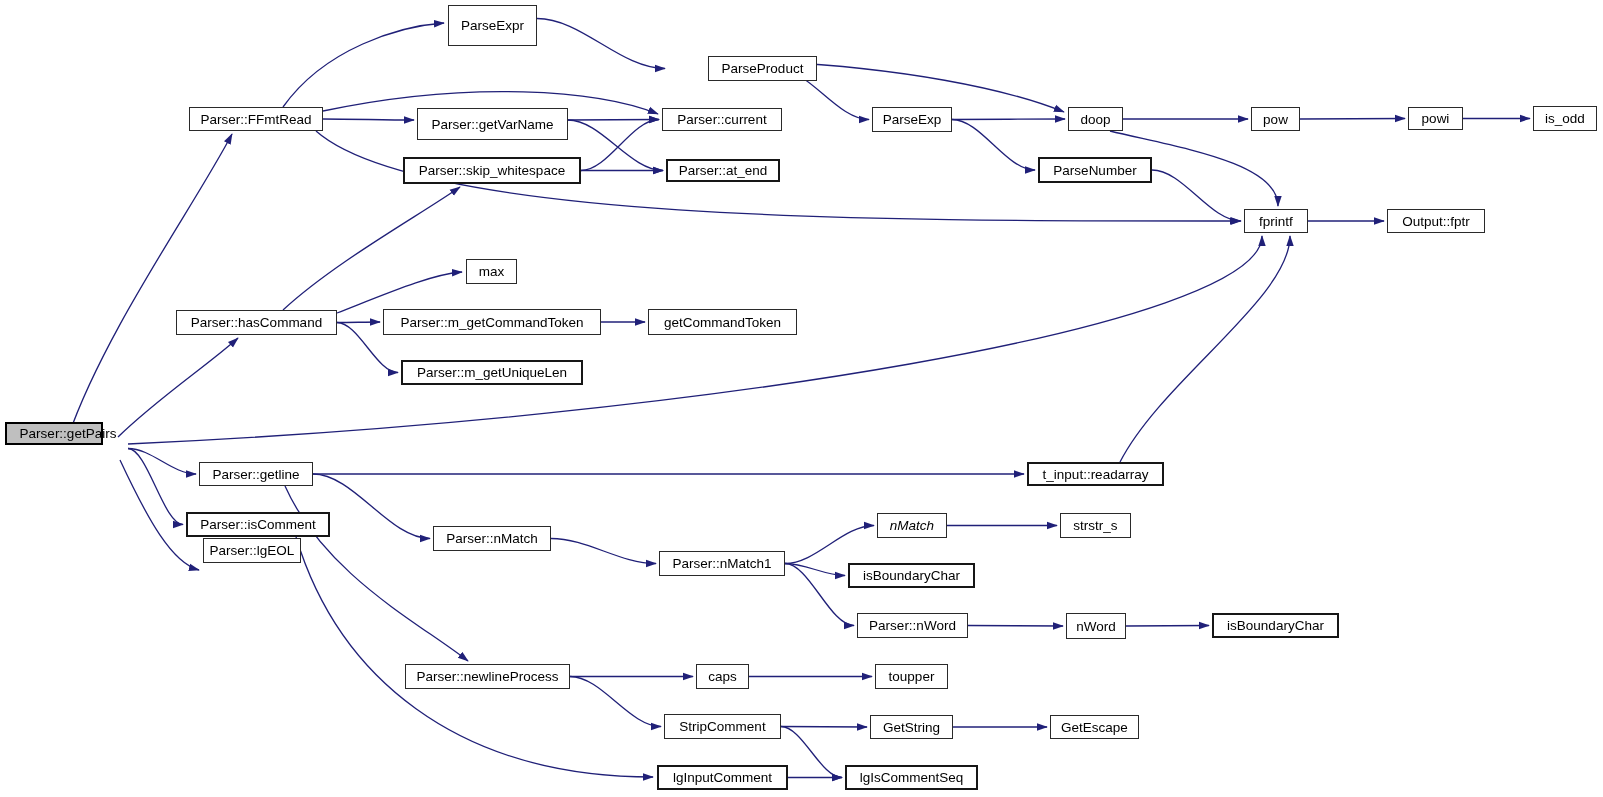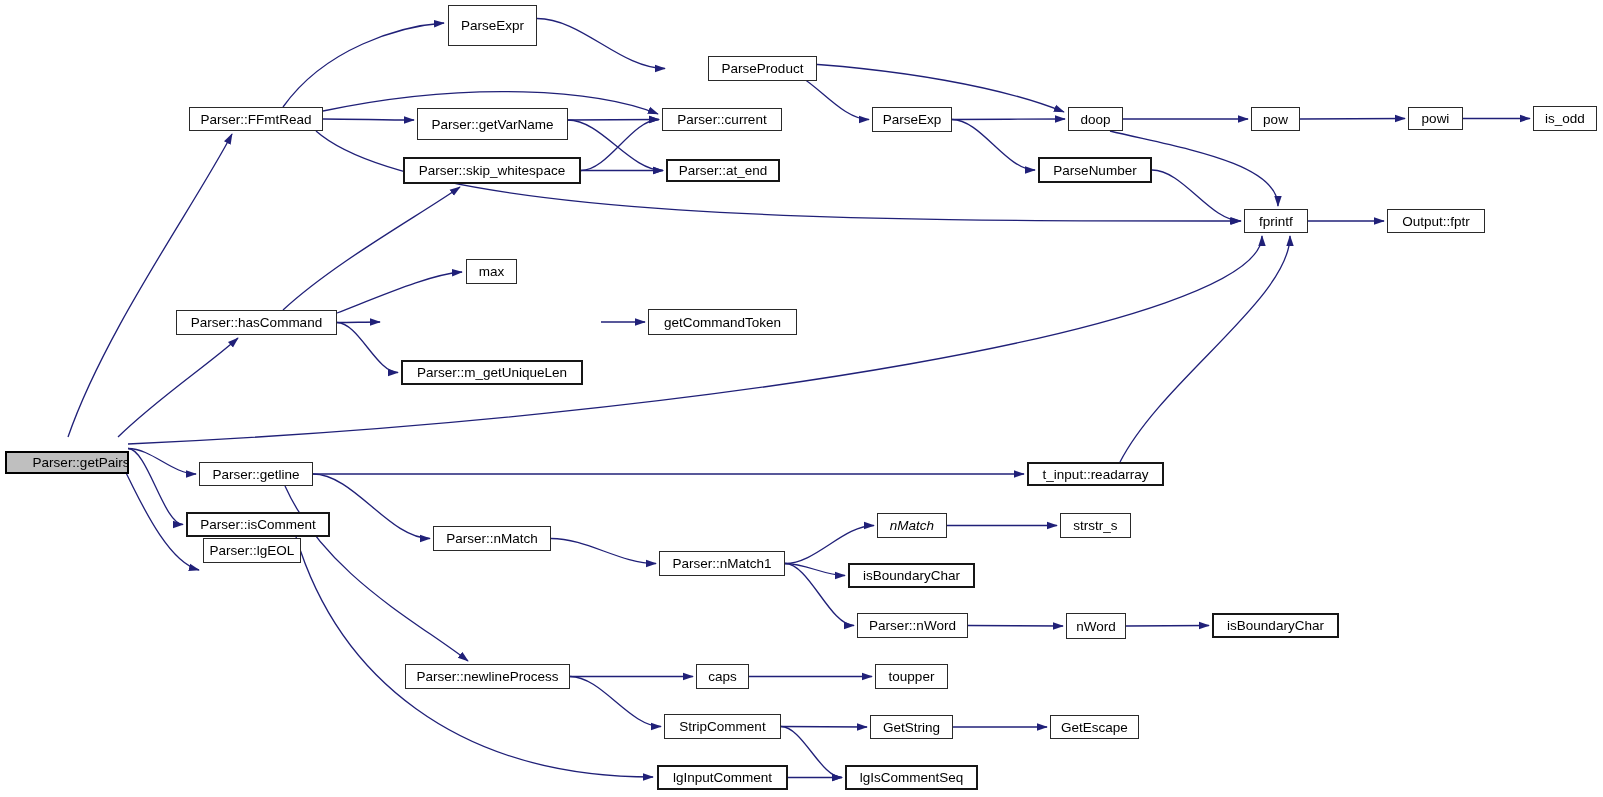--- a/index.html
+++ b/index.html
@@ -98,23 +98,24 @@
     <div class="node" style="left: 1251px; top: 107px; width: 49px; height: 24px;">pow</div>
     <div class="node" style="left: 1408px; top: 107px; width: 55px; height: 23px;">powi</div>
     <div class="node" style="left: 1533px; top: 106px; width: 64px; height: 25px;">is_odd</div>
     <div class="node bold" style="left: 403px; top: 157px; width: 178px; height: 27px;">Parser::skip_whitespace</div>
     <div class="node bold" style="left: 666px; top: 159px; width: 114px; height: 23px;">Parser::at_end</div>
     <div class="node bold" style="left: 1038px; top: 157px; width: 114px; height: 26px;">ParseNumber</div>
     <div class="node" style="left: 1244px; top: 209px; width: 64px; height: 24px;">fprintf</div>
     <div class="node" style="left: 1387px; top: 209px; width: 98px; height: 24px;">Output::fptr</div>
     <div class="node" style="left: 466px; top: 259px; width: 51px; height: 25px;">max</div>
     <div class="node" style="left: 176px; top: 310px; width: 161px; height: 25px;">Parser::hasCommand</div>
+    <div class="node" style="left: 383px; top: 309px; width: 218px; height: 26px;">Parser::m_getCommandToken</div>
     <div class="node" style="left: 648px; top: 309px; width: 149px; height: 26px;">getCommandToken</div>
     <div class="node bold" style="left: 401px; top: 360px; width: 182px; height: 25px;">Parser::m_getUniqueLen</div>
-    <div class="node root" style="left: 5px; top: 451px; width: 124px; height: 23px; padding-left: 28px;">Parser::getPairs</div>
+    <div class="node root" style="left: 5px; top: 422px; width: 98px; height: 23px; padding-left: 28px;">Parser::getPairs</div>
     <div class="node" style="left: 199px; top: 462px; width: 114px; height: 24px;">Parser::getline</div>
     <div class="node bold" style="left: 1027px; top: 462px; width: 137px; height: 24px;">t_input::readarray</div>
     <div class="node bold" style="left: 186px; top: 512px; width: 144px; height: 25px;">Parser::isComment</div>
     <div class="node" style="left: 877px; top: 513px; width: 70px; height: 25px; font-style: italic;">nMatch</div>
     <div class="node" style="left: 1060px; top: 513px; width: 71px; height: 25px;">strstr_s</div>
     <div class="node" style="left: 433px; top: 526px; width: 118px; height: 25px;">Parser::nMatch</div>
     <div class="node" style="left: 659px; top: 551px; width: 126px; height: 25px;">Parser::nMatch1</div>
     <div class="node" style="left: 203px; top: 538px; width: 98px; height: 25px;">Parser::lgEOL</div>
     <div class="node bold" style="left: 848px; top: 563px; width: 127px; height: 25px;">isBoundaryChar</div>
     <div class="node" style="left: 857px; top: 613px; width: 111px; height: 25px;">Parser::nWord</div>

